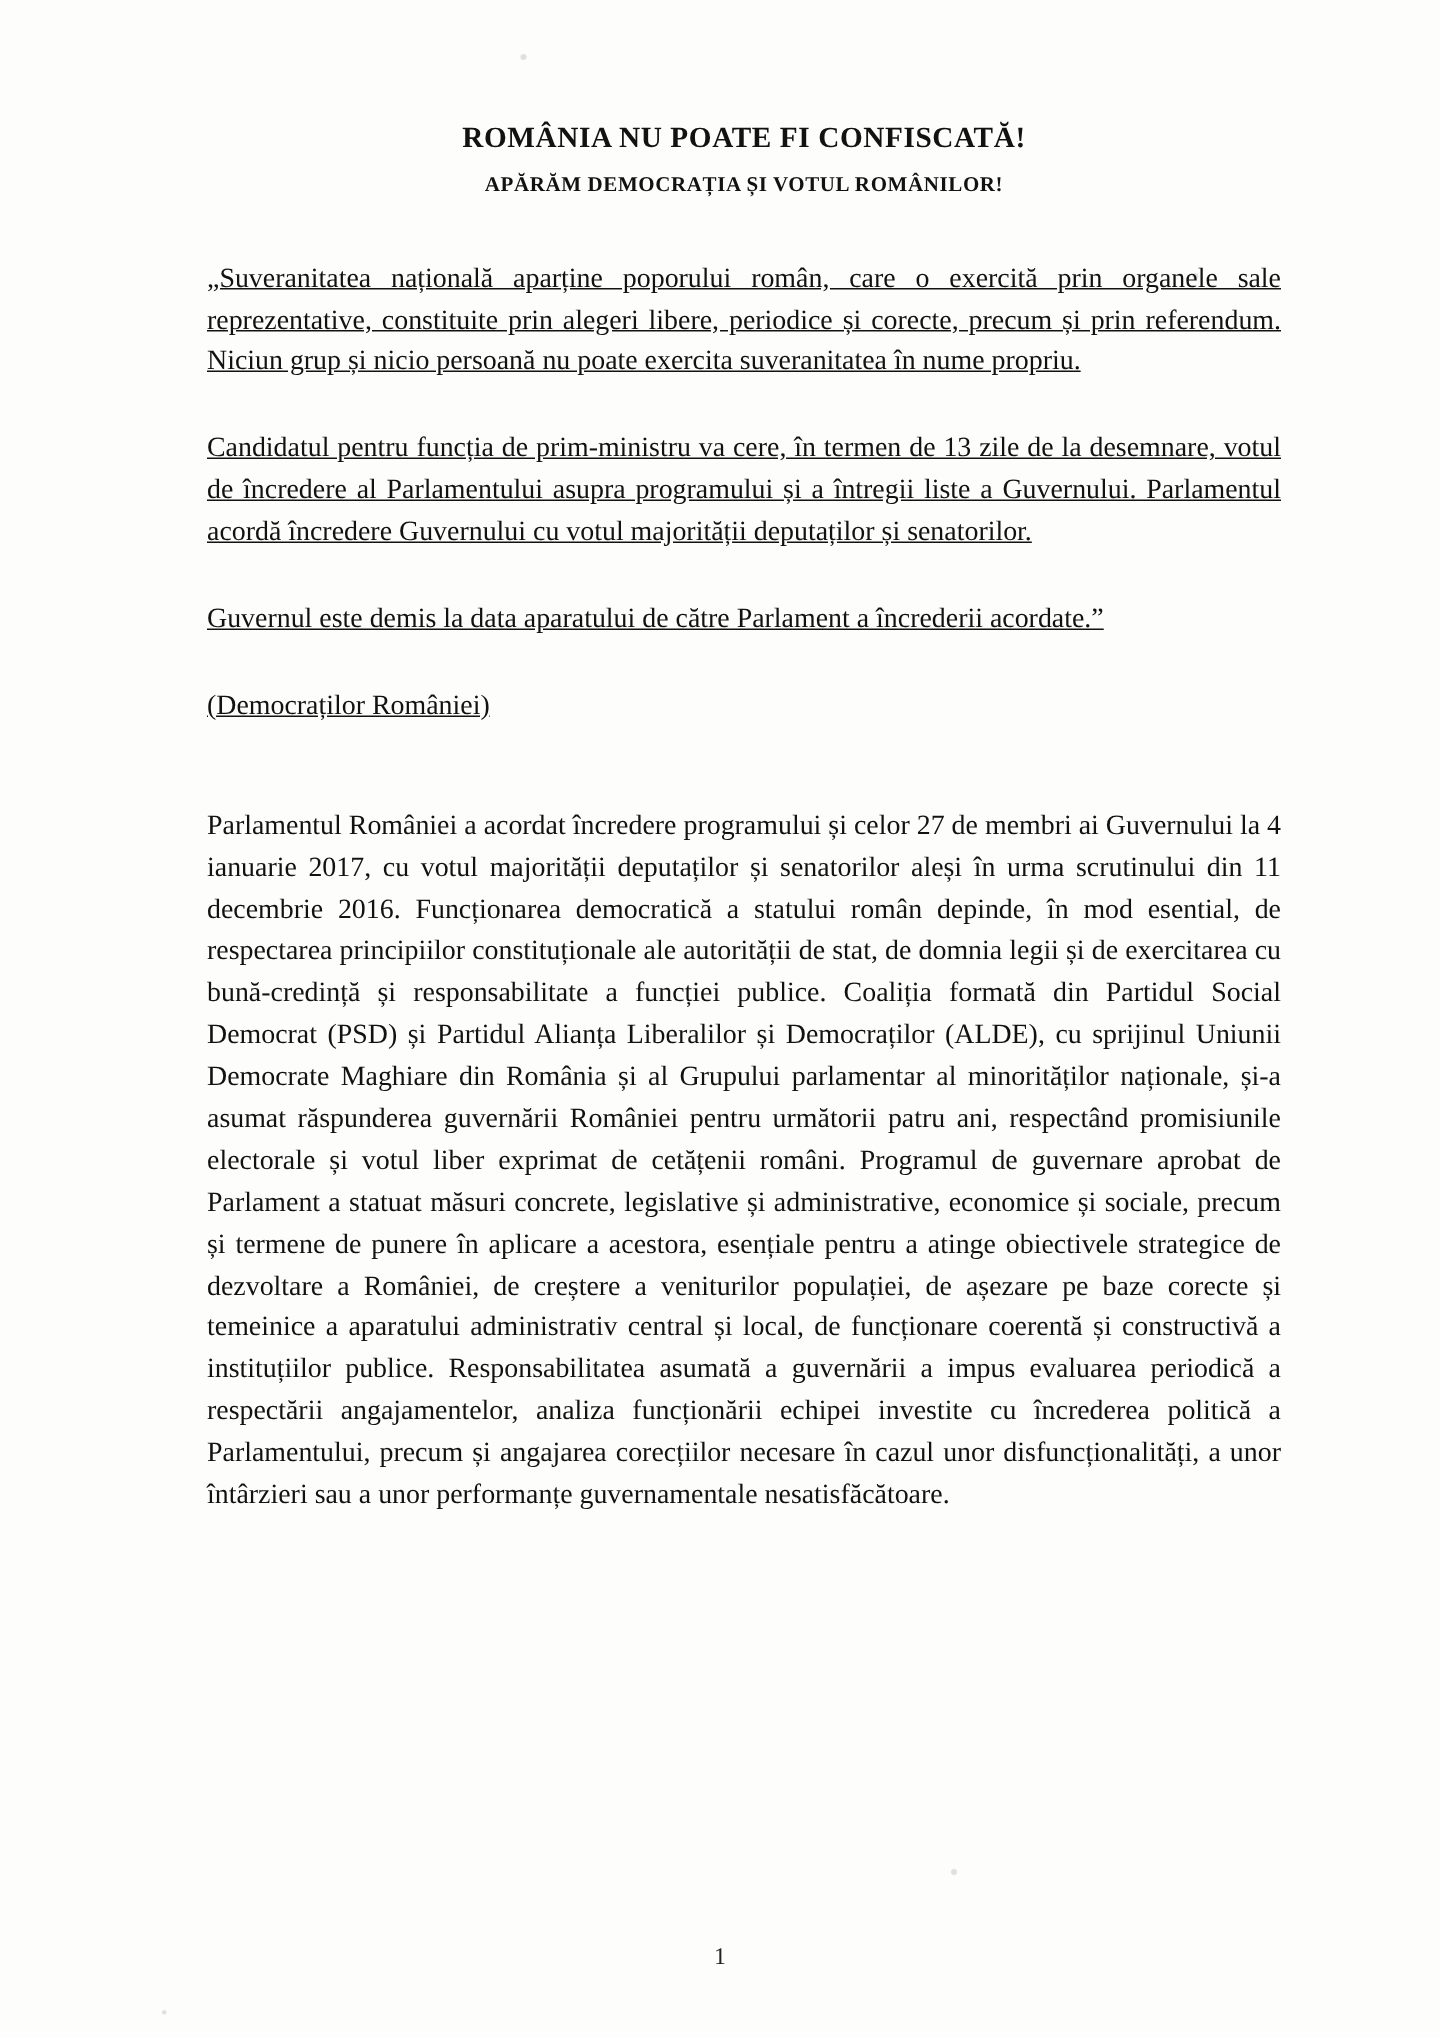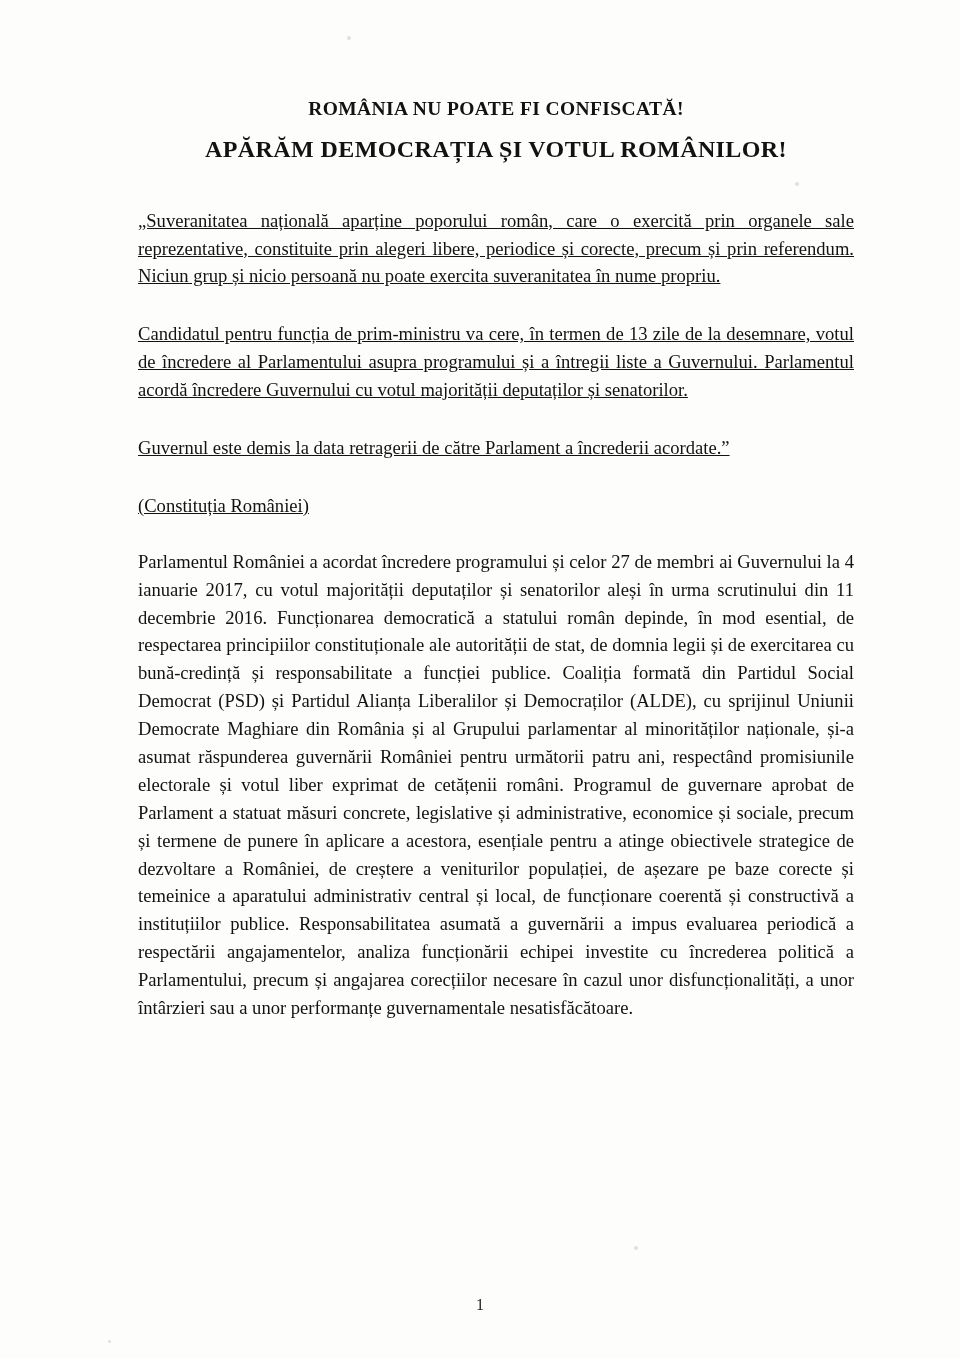--- a/index.html
+++ b/index.html
@@ -19,30 +19,30 @@
     position: absolute;
     top: 0;
     left: 0;
     width: 960px;
     height: 1358px;
     background: #fdfdfb;
   }
   .content {
     position: absolute;
     left: 138px;
-    top: 90px;
+    top: 74px;
     width: 716px;
   }
   .title-block {
     text-align: center;
     margin-bottom: 34px;
   }
   .title-line {
     font-weight: bold;
-    font-size: 24px;
+    font-size: 14px;
     letter-spacing: 0.4px;
     line-height: 1.9;
   }
   .title-line.first {
     font-size: 19.5px;
   }
   p {
     margin: 0 0 17px 0;
     font-size: 18.6px;
     line-height: 1.5;
@@ -56,21 +56,21 @@
     text-indent: 0;
   }
   .centered-sub {
     text-align: left;
   }
   .gap-before {
     margin-top: 30px;
     text-decoration: underline;
   }
   .big-gap {
-    margin-top: 28px;
+    margin-top: 52px;
   }
   .page-number {
     position: absolute;
     left: 0;
     top: 1296px;
     width: 960px;
     text-align: center;
     font-size: 16px;
     color: #222;
   }
@@ -95,22 +95,22 @@
 
     <div class="title-block">
       <div class="title-line first">ROMÂNIA NU POATE FI CONFISCATĂ!</div>
       <div class="title-line">APĂRĂM DEMOCRAȚIA ȘI VOTUL ROMÂNILOR!</div>
     </div>
 
     <p class="quote-indent gap-before">„Suveranitatea națională aparține poporului român, care o exercită prin organele sale reprezentative, constituite prin alegeri libere, periodice și corecte, precum și prin referendum. Niciun grup și nicio persoană nu poate exercita suveranitatea în nume propriu.</p>
 
     <p class="para-indent gap-before">Candidatul pentru funcția de prim-ministru va cere, în termen de 13 zile de la desemnare, votul de încredere al Parlamentului asupra programului și a întregii liste a Guvernului. Parlamentul acordă încredere Guvernului cu votul majorității deputaților și senatorilor.</p>
 
-    <p class="para-indent gap-before">Guvernul este demis la data retragerii de către Parlament a încrederii acordate.”</p>
+    <p class="para-indent gap-before">Guvernul este demis la data aparatului de către Parlament a încrederii acordate.”</p>
 
-    <p class="centered-sub gap-before">(Constituția României)</p>
+    <p class="centered-sub gap-before">(Democraților României)</p>
 
     <p class="para-indent big-gap">Parlamentul României a acordat încredere programului și celor 27 de membri ai Guvernului la 4 ianuarie 2017, cu votul majorității deputaților și senatorilor aleși în urma scrutinului din 11 decembrie 2016. Funcționarea democratică a statului român depinde, în mod esential, de respectarea principiilor constituționale ale autorității de stat, de domnia legii și de exercitarea cu bună-credință și responsabilitate a funcției publice. Coaliția formată din Partidul Social Democrat (PSD) și Partidul Alianța Liberalilor și Democraților (ALDE), cu sprijinul Uniunii Democrate Maghiare din România și al Grupului parlamentar al minorităților naționale, și-a asumat răspunderea guvernării României pentru următorii patru ani, respectând promisiunile electorale și votul liber exprimat de cetățenii români. Programul de guvernare aprobat de Parlament a statuat măsuri concrete, legislative și administrative, economice și sociale, precum și termene de punere în aplicare a acestora, esențiale pentru a atinge obiectivele strategice de dezvoltare a României, de creștere a veniturilor populației, de așezare pe baze corecte și temeinice a aparatului administrativ central și local, de funcționare coerentă și constructivă a instituțiilor publice. Responsabilitatea asumată a guvernării a impus evaluarea periodică a respectării angajamentelor, analiza funcționării echipei investite cu încrederea politică a Parlamentului, precum și angajarea corecțiilor necesare în cazul unor disfuncționalități, a unor întârzieri sau a unor performanțe guvernamentale nesatisfăcătoare.</p>
 
   </div>
 
   <div class="page-number">1</div>
 </div>
 
 </body></html>

